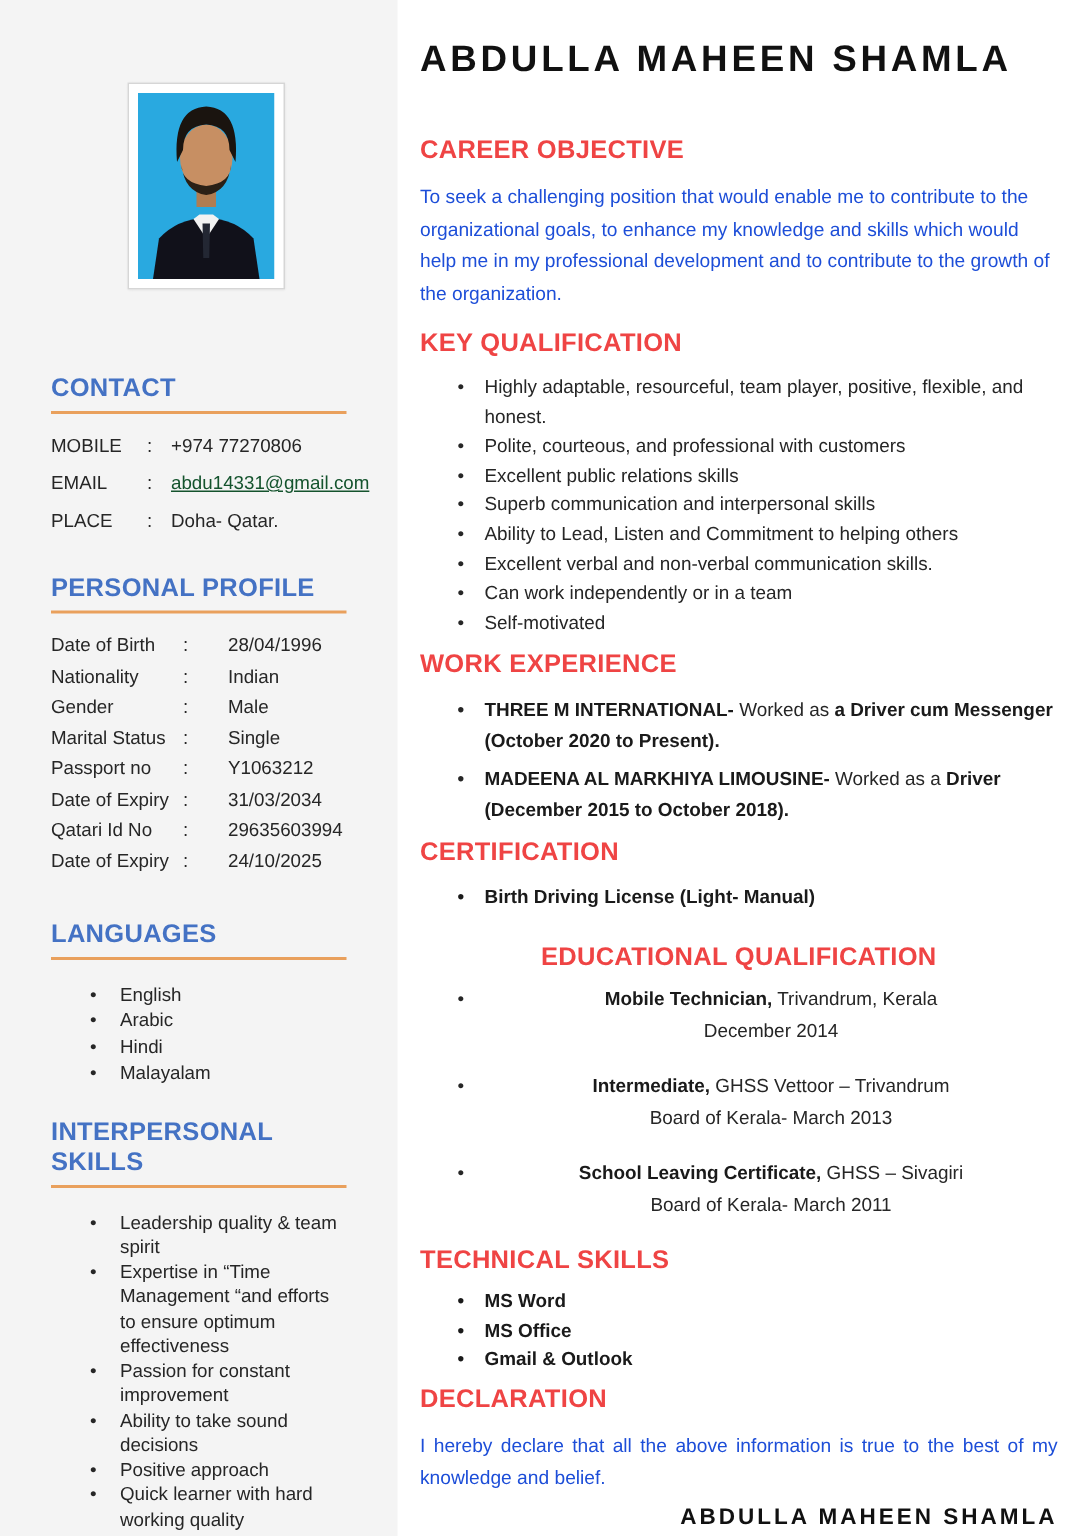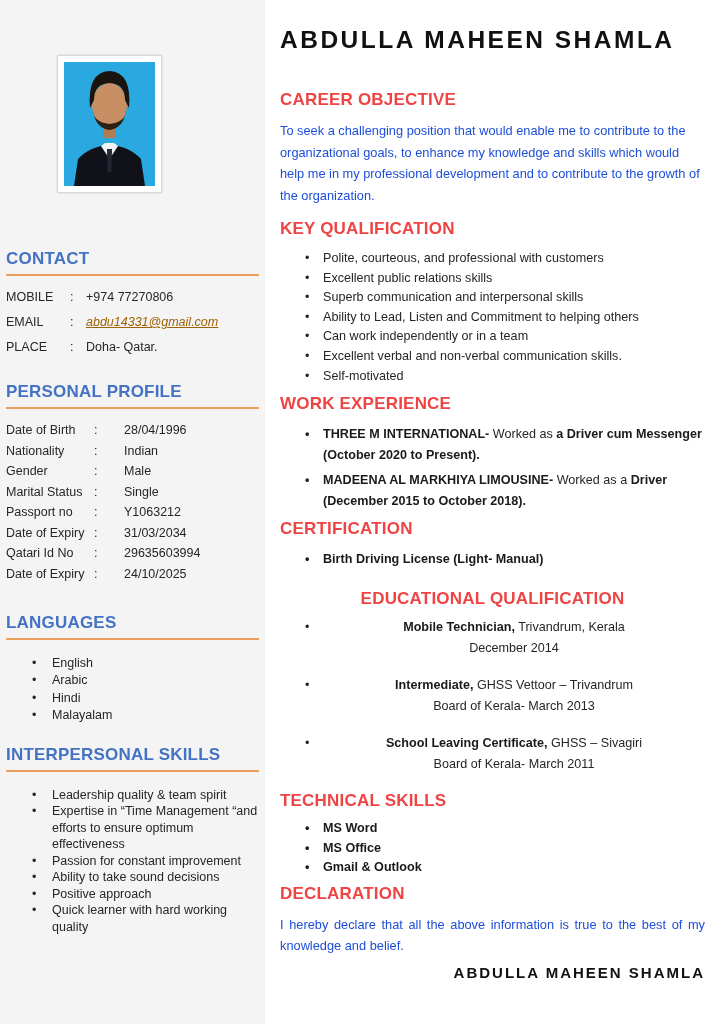--- a/index.html
+++ b/index.html
@@ -6,41 +6,41 @@
   html,body { background:#e9e9e9; }
   body { font-family:"Liberation Sans", sans-serif; }
   .page {
     position:relative; width:724px; height:1024px; margin:0 auto;
     background:#ffffff; overflow:hidden; color:#262626;
   }
 
   
   .sidebar {
     position:absolute; left:0; top:0; width:265px; height:1024px;
-    background:#f4f4f4; padding:0 6px;
+    background:#f4f4f4; padding:0 34px;
   }
   .photo-frame {
     width:105px; height:138px; margin:55px 0 0 51px;
     background:#ffffff; border:1px solid #d6d6d6; padding:6px;
     box-shadow:0 0 2px rgba(0,0,0,.12);
   }
   .sidebar h2 {
     font-size:17px; font-weight:700; color:#4472c4; letter-spacing:.2px;
     border-bottom:2px solid #e9a05c; padding-bottom:5px; margin-bottom:15px;
   }
   .sb-contact { margin-top:56px; }
   .sb-personal { margin-top:28px; }
   .sb-languages { margin-top:32px; }
   .sb-inter { margin-top:20px; }
 
   .kv { display:grid; font-size:12.5px; line-height:13px; }
   .kv-contact { grid-template-columns:64px 16px auto; margin-bottom:12px; }
   .kv-personal { grid-template-columns:88px 30px auto; margin-bottom:7.5px; }
   .kv .colon { text-align:left; }
-  .link { color:#a16207; text-decoration:underline; cursor:pointer;font-style:italic; }
+  .link { color:#14532d; text-decoration:underline; cursor:pointer; }
 
   ul { list-style:none; }
   .sb-list li { position:relative; padding-left:46px; font-size:12.5px; line-height:17px; }
   .sb-list li::before { content:"•"; position:absolute; left:26px; }
   .sb-languages .sb-list li { line-height:17.5px; }
   .sb-inter .sb-list li { line-height:16.5px; }
 
   
   .main { margin-left:265px; padding:0 19px 0 15px; }
   .main h1 {
@@ -189,26 +189,27 @@
     <h1>ABDULLA MAHEEN SHAMLA</h1>
 
     <section class="m-objective">
       <h3>CAREER OBJECTIVE</h3>
       <p class="body-text">To seek a challenging position that would enable me to contribute to the organizational goals, to enhance my knowledge and skills which would help me in my professional development and to contribute to the growth of the organization.</p>
     </section>
 
     <section class="m-keyqual">
       <h3>KEY QUALIFICATION</h3>
       <ul class="m-list kq">
+        <li>Highly adaptable, resourceful, team player, positive, flexible, and honest.</li>
         <li>Polite, courteous, and professional with customers</li>
         <li>Excellent public relations skills</li>
         <li>Superb communication and interpersonal skills</li>
         <li>Ability to Lead, Listen and Commitment to helping others</li>
+        <li>Excellent verbal and non-verbal communication skills.</li>
         <li>Can work independently or in a team</li>
-        <li>Excellent verbal and non-verbal communication skills.</li>
         <li>Self-motivated</li>
       </ul>
     </section>
 
     <section class="m-work">
       <h3>WORK EXPERIENCE</h3>
       <ul class="m-list wx">
         <li>
           <span class="b">THREE M INTERNATIONAL-</span>
           <span>Worked as</span>

